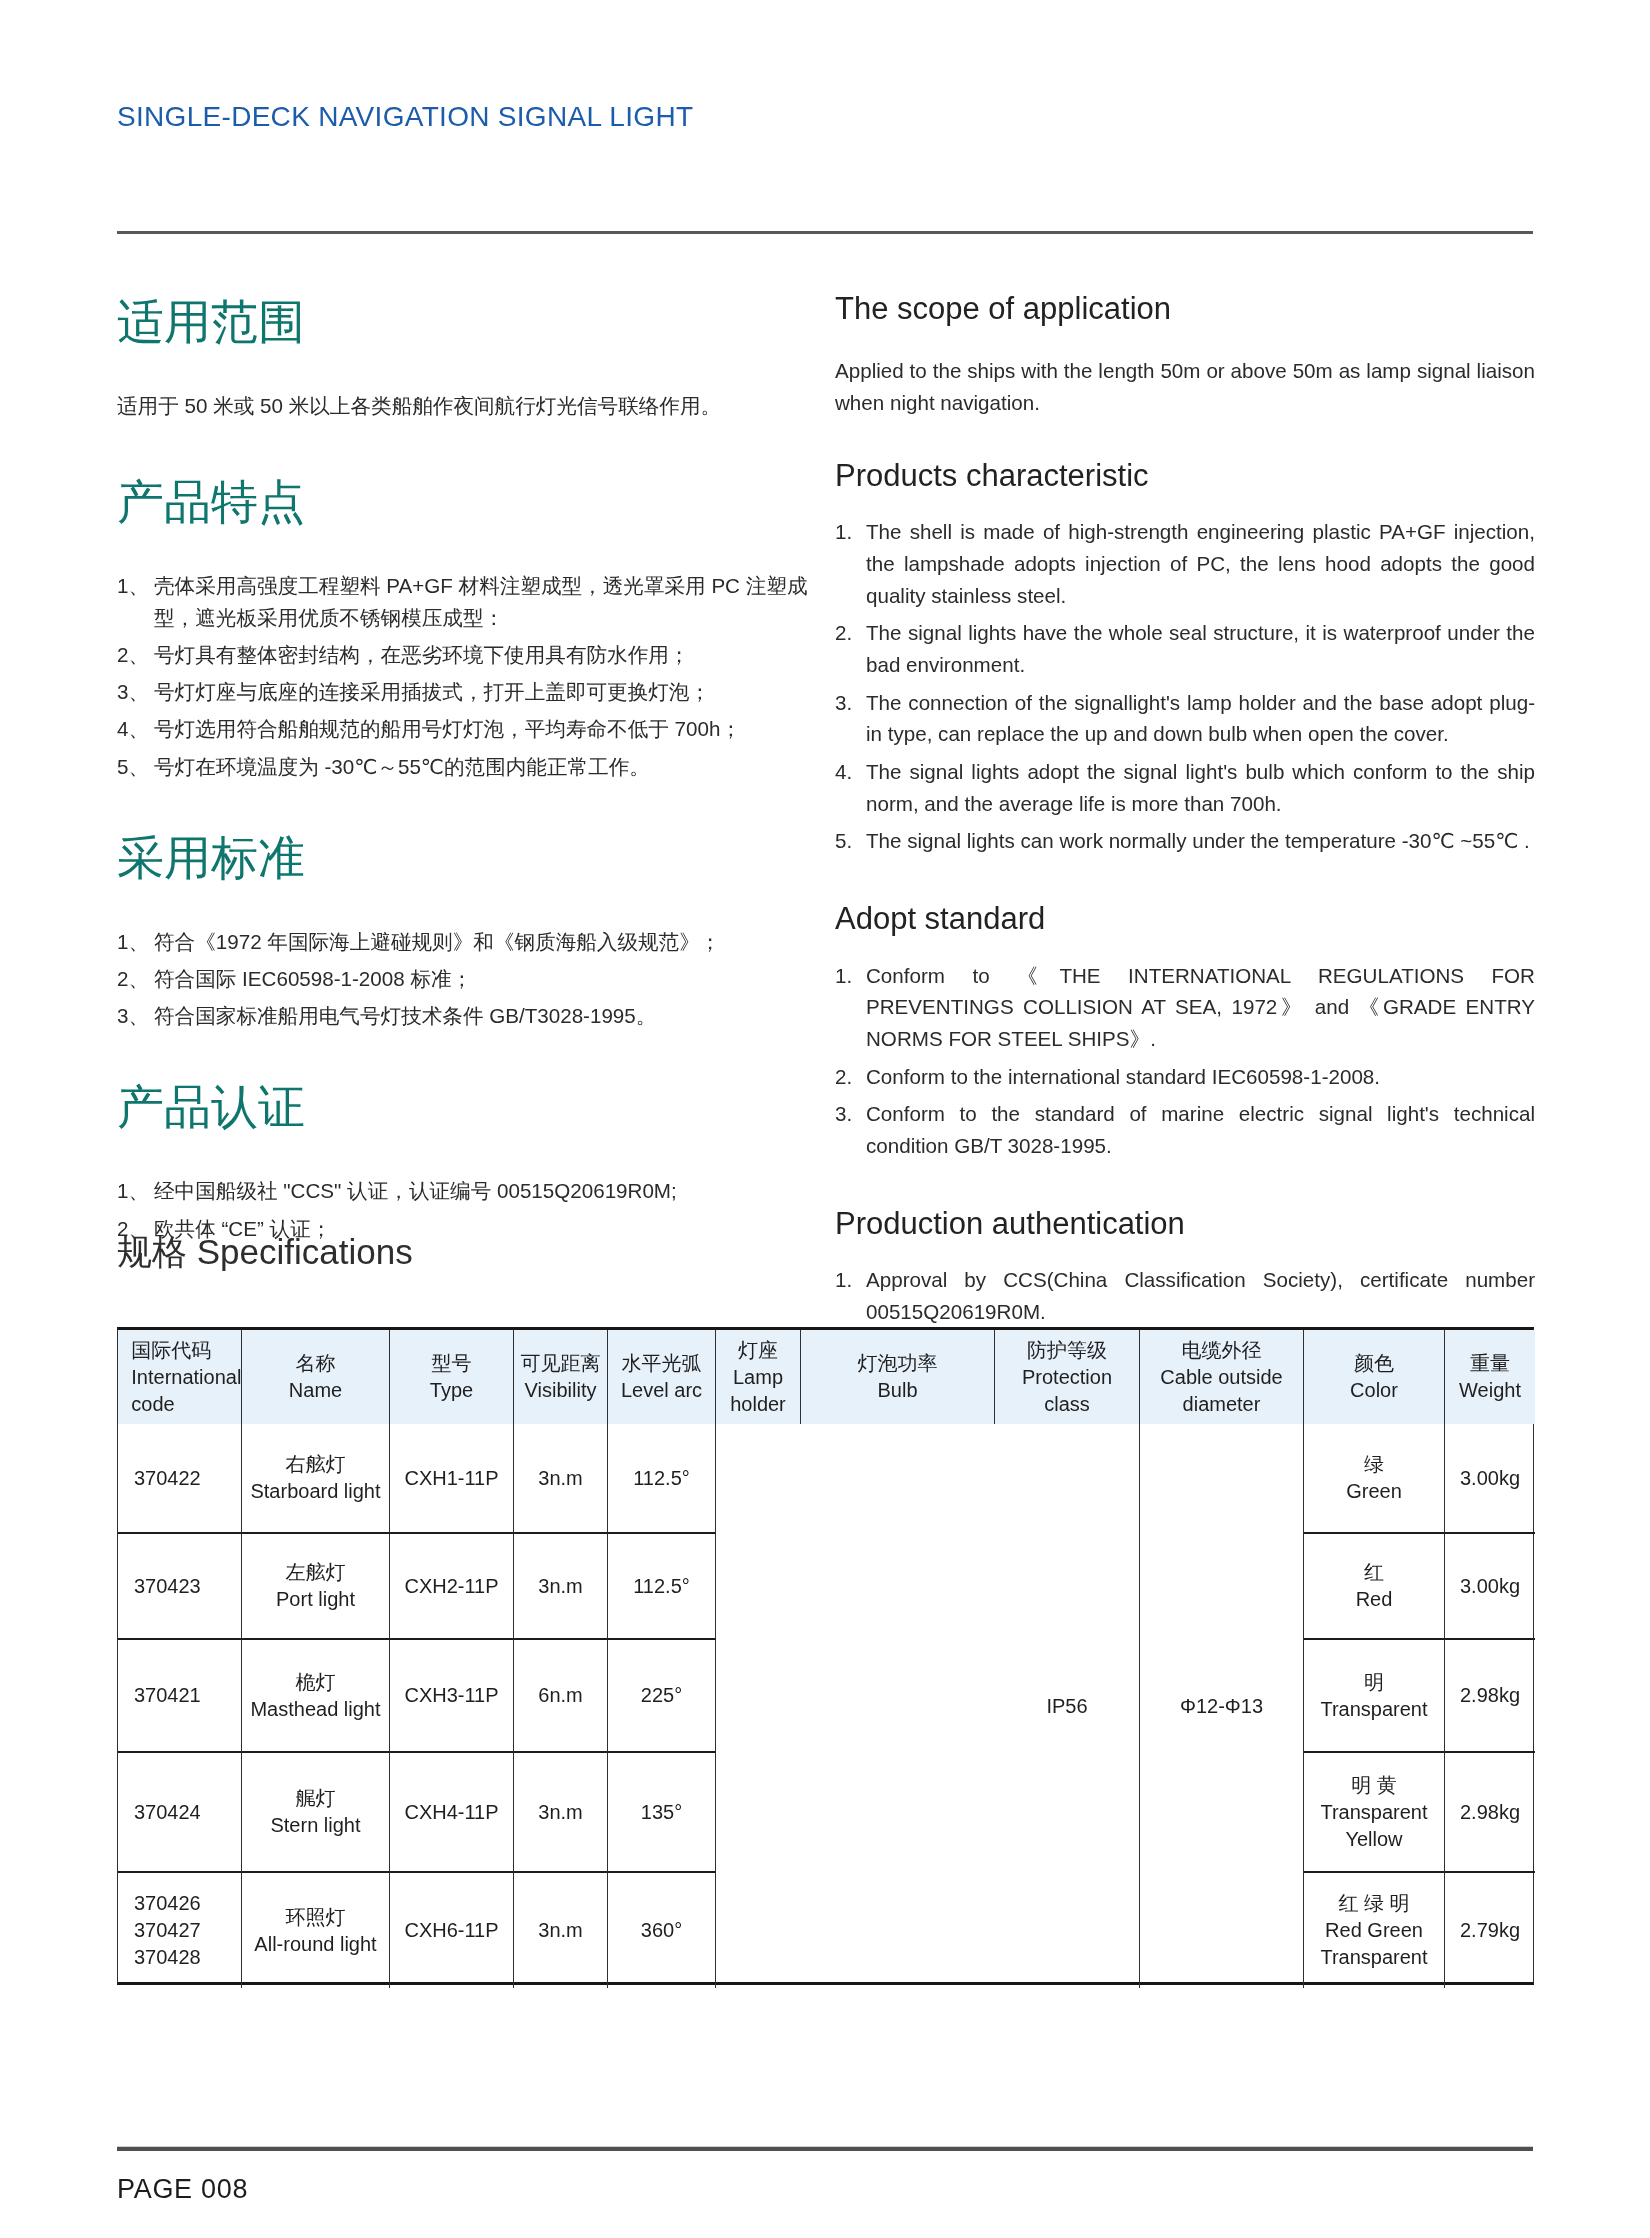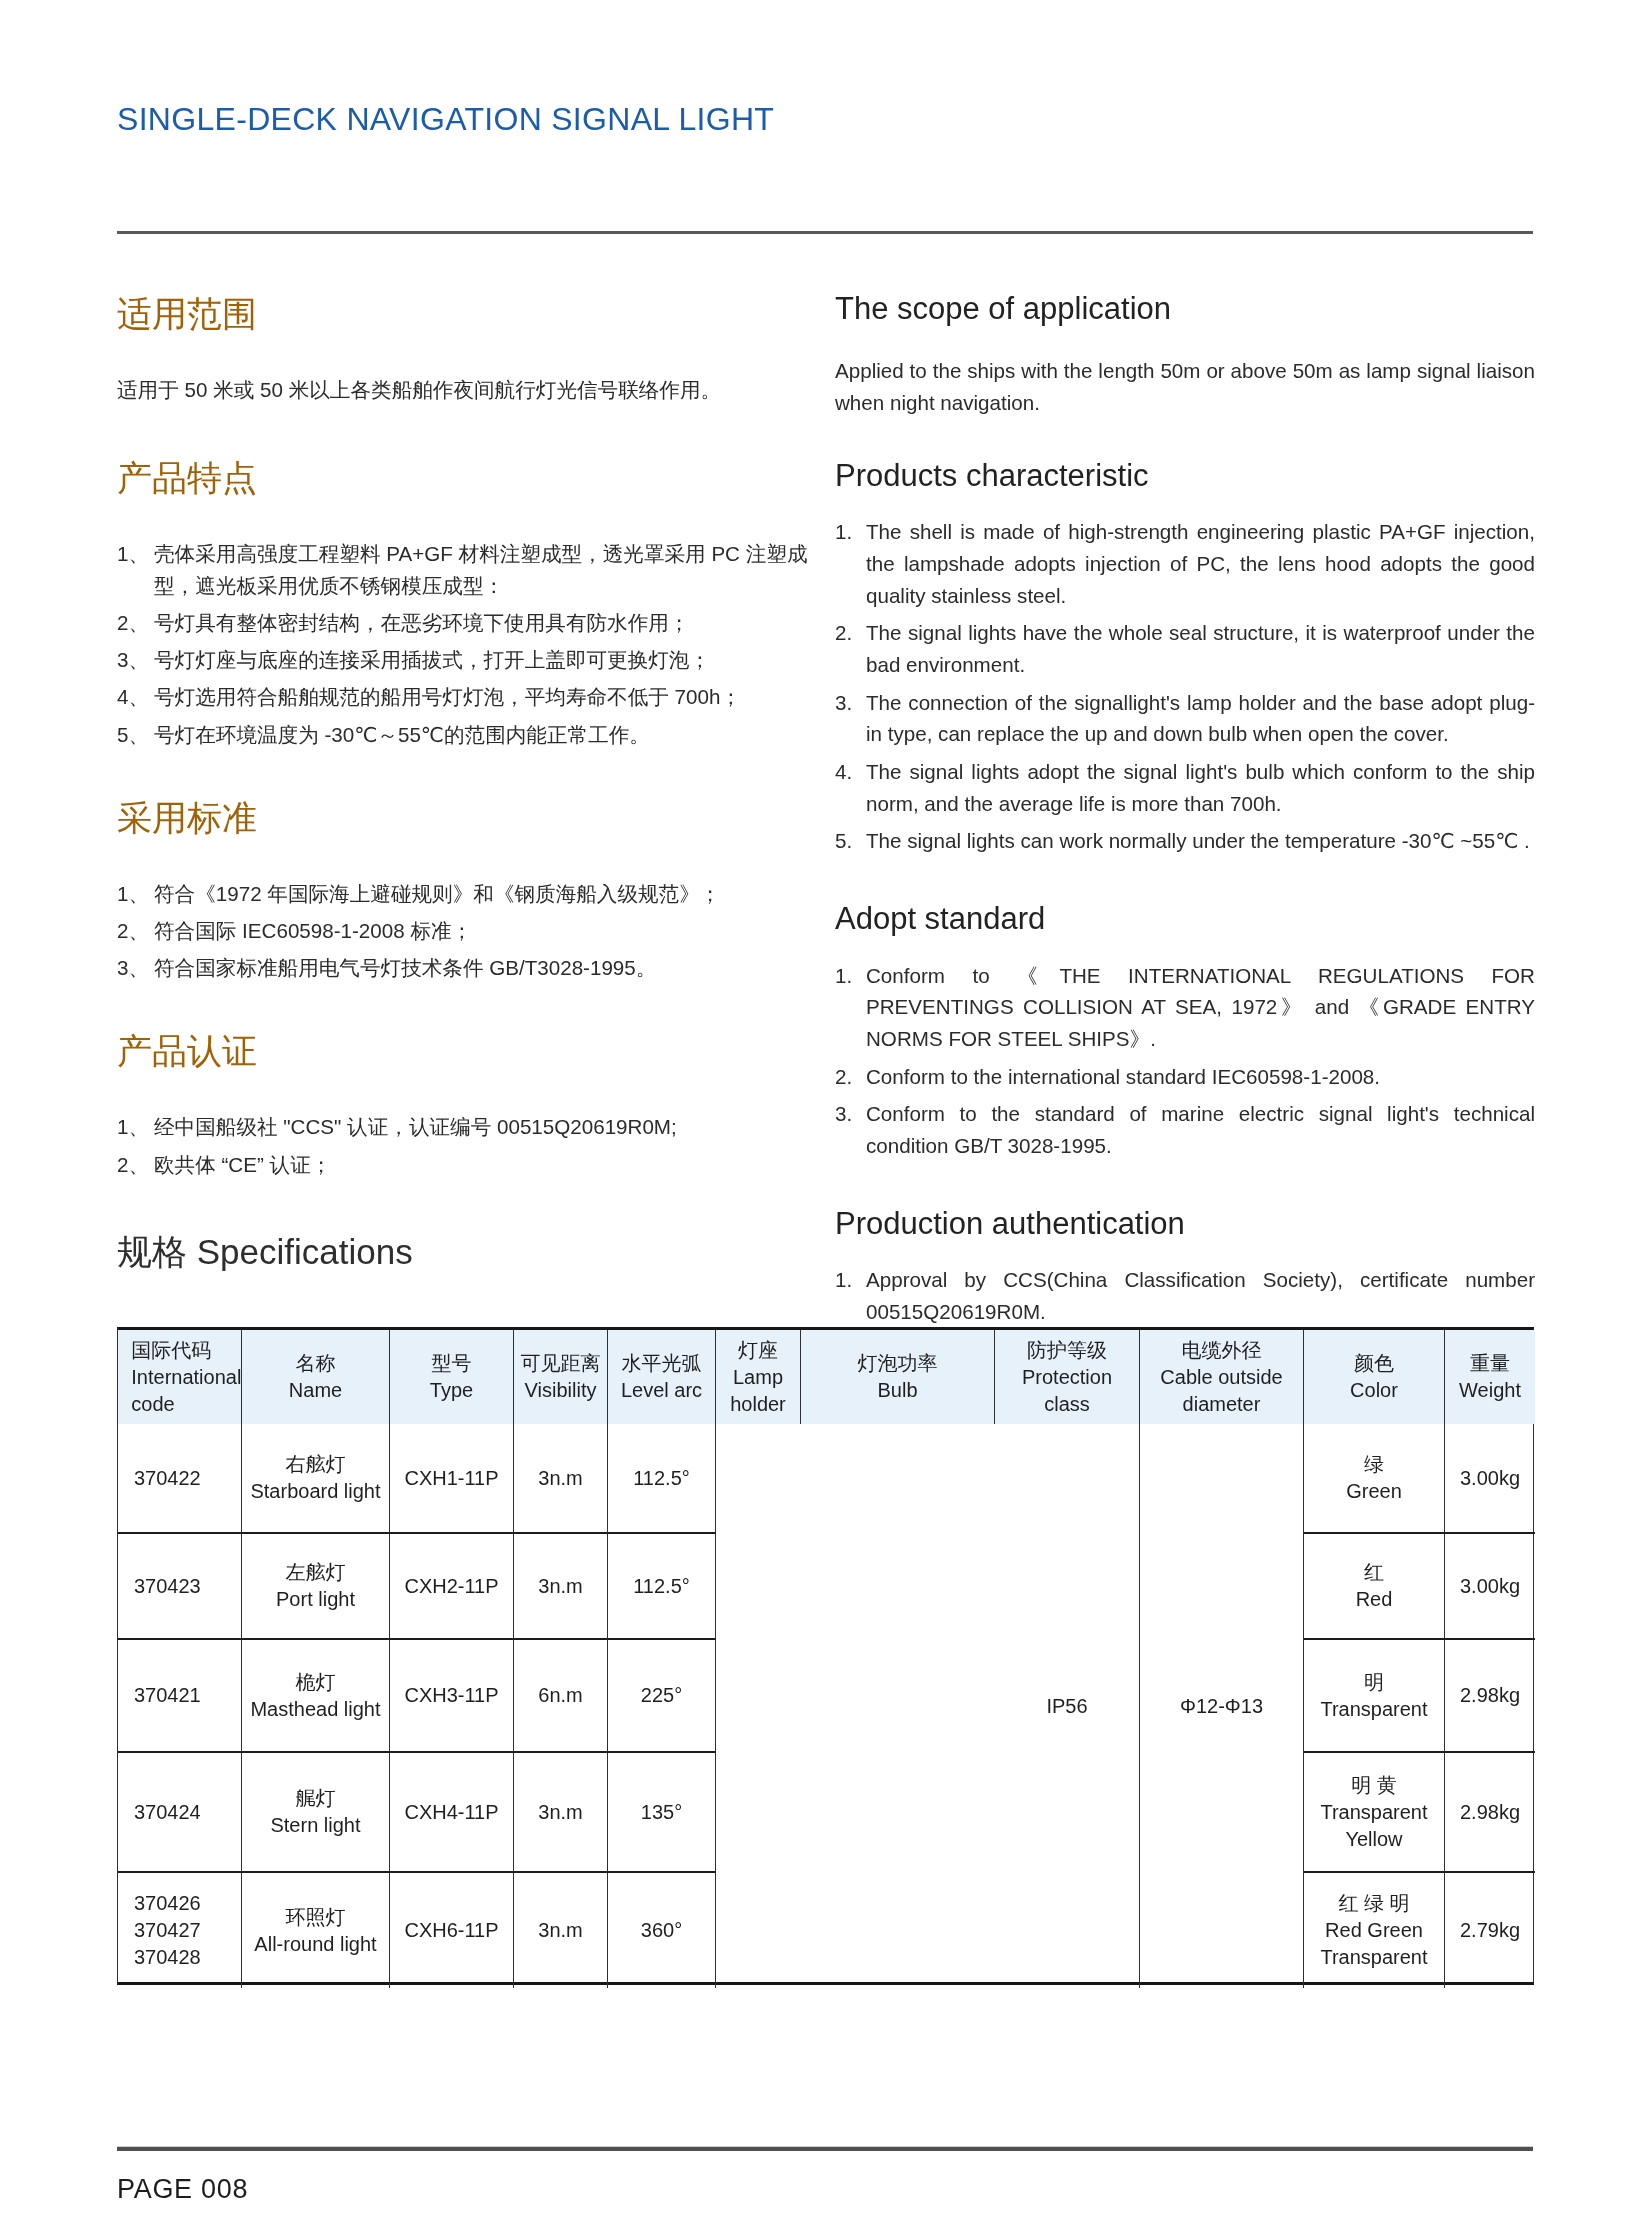--- a/index.html
+++ b/index.html
@@ -2,28 +2,28 @@
 <html style="font-size:10.6px"><head>
 <meta charset="utf-8">
 <style>
   html,body{margin:0;padding:0;background:#ffffff;}
   body{font-family:"Liberation Sans","DejaVu Sans",sans-serif;color:#262626;}
   .page{position:relative;width:1650px;height:2239px;background:#fff;overflow:hidden;}
 
   
   .page-header{position:absolute;left:117px;top:92px;width:1417px;}
   .title-zh{font-size:44px;font-weight:bold;color:#1b5cab;letter-spacing:0.7px;}
-  .title-en{font-size:32px;font-weight:500;color:#1b5cab;margin-top:9.3px;letter-spacing:0.3px;}
+  .title-en{font-size:28px;font-weight:500;color:#1b5cab;margin-top:9.3px;letter-spacing:0.3px;}
   .top-rule{position:absolute;left:117px;top:231px;width:1416px;height:3.3px;background:#57585a;}
 
   
   .col-left{position:absolute;left:117px;top:291px;width:692px;}
   .col-right{position:absolute;left:835px;top:291px;width:700px;}
 
-  .zh-h{font-size:35px;color:#a16207;font-weight:500;}
+  .zh-h{font-size:47px;color:#0f766e;font-weight:500;}
   .en-h{font-size:31px;color:#222;font-weight:500;}
   .body-text{font-size:20.6px;line-height:1.55;color:#2b2b2b;}
 
   .sec{margin:0;}
   .zh-h{margin-bottom:36px;}
   .en-h{margin-bottom:22.6px;}
   .sec-gap{height:49px;}
   .sec-gap-sm{height:39px;}
 
   .num-list{margin:0;padding:0;}

